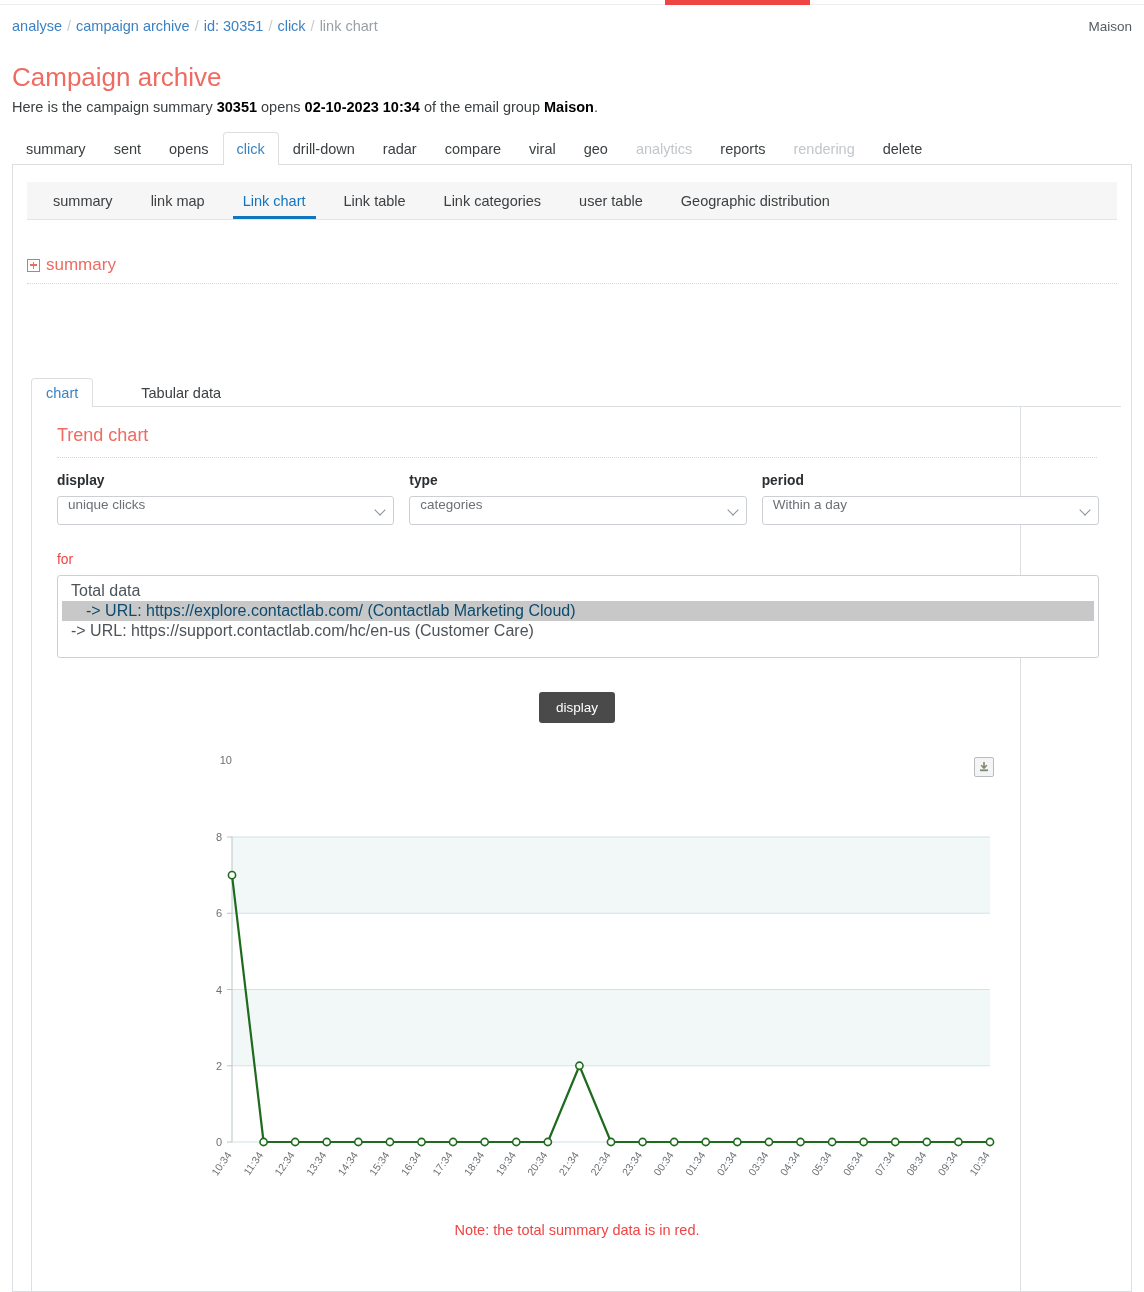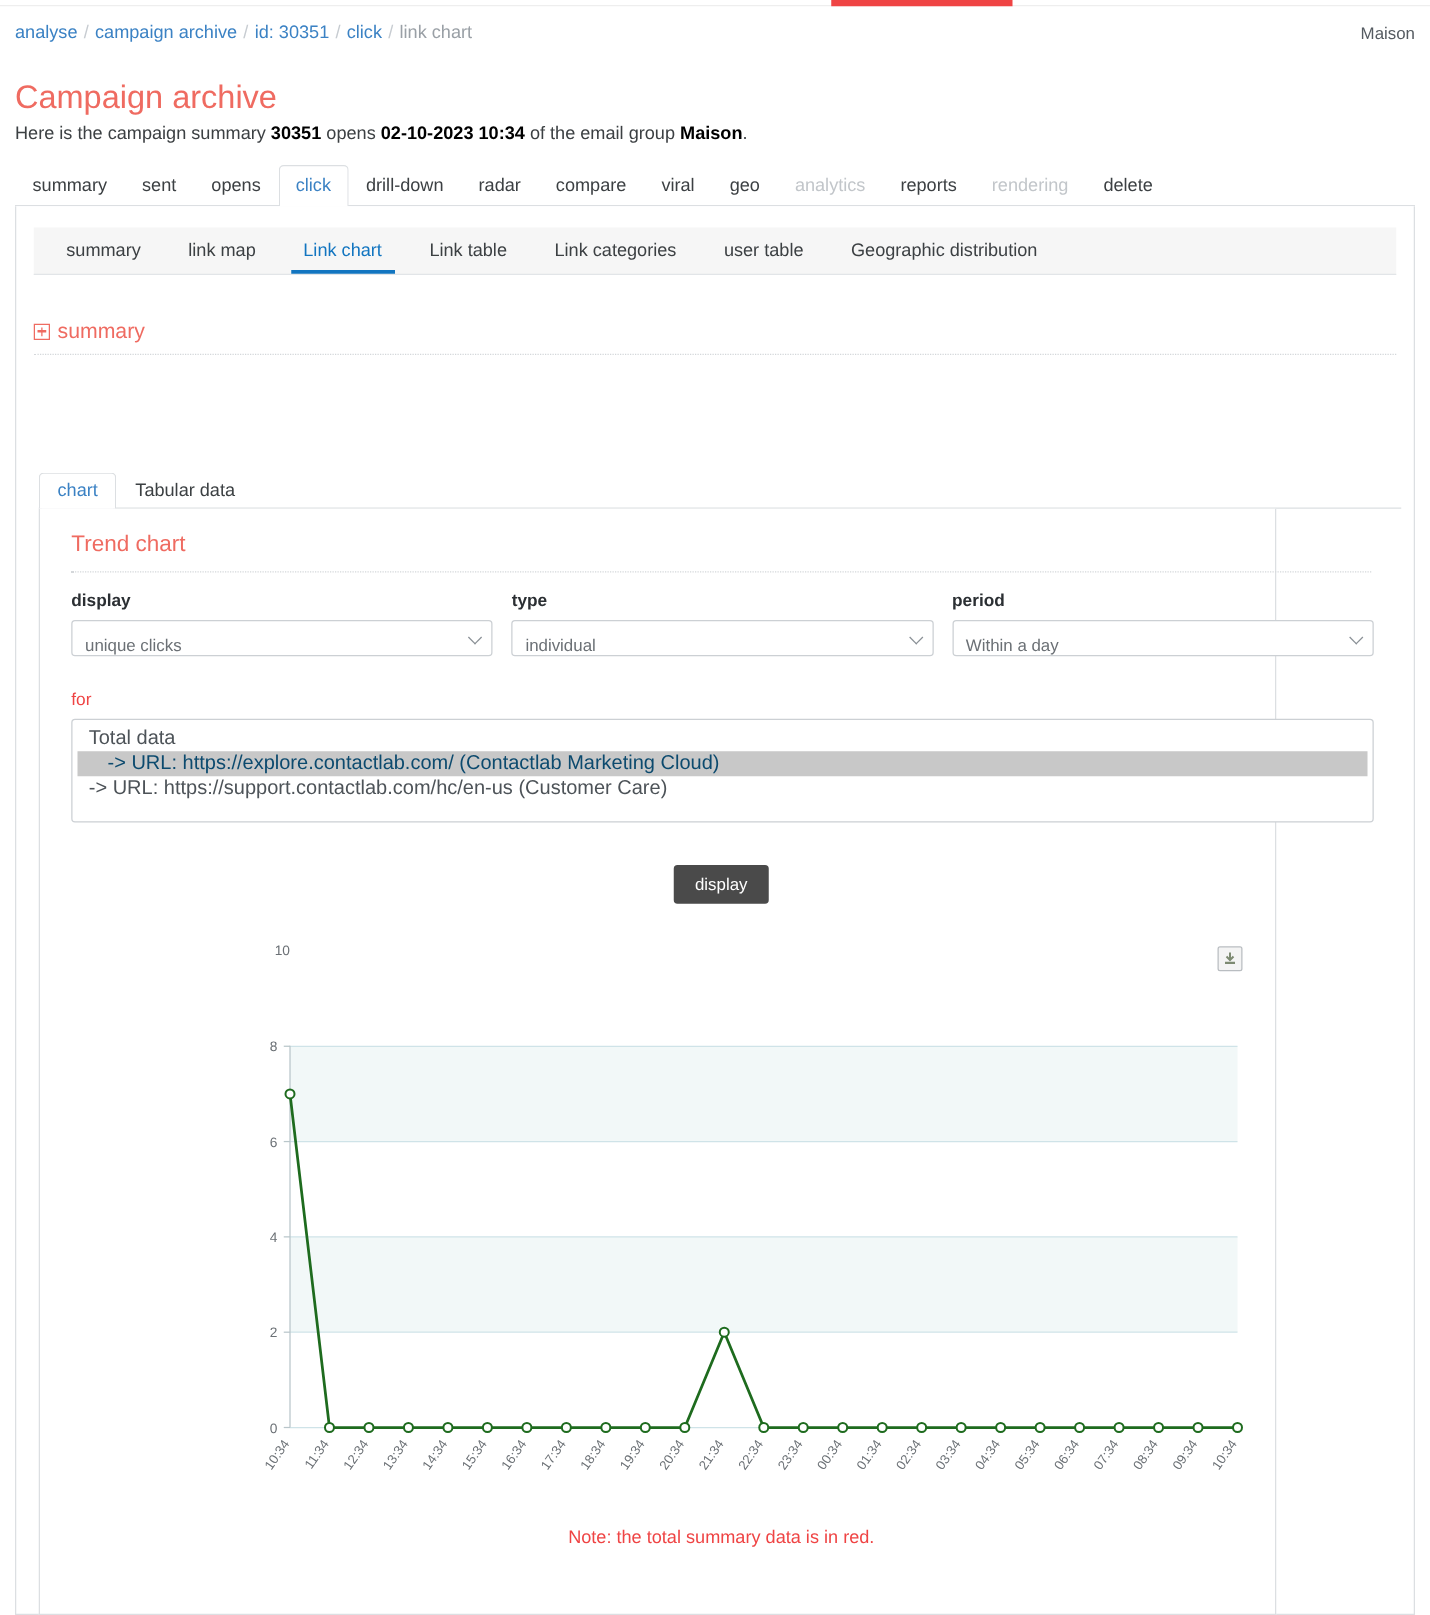--- a/index.html
+++ b/index.html
@@ -114,20 +114,21 @@
   .plusbox::after  { top: 2px; bottom: 2px; left: 4.5px; width: 1.5px; }
   .dotted-rule {
     border-bottom: 1px dotted #d4d7da; width: 1090px;
   }
 
   
   .card-tabs {
     position: absolute; top: 212px; left: 18px; width: 1090px;
     height: 30px; display: flex; align-items: stretch;
     border-bottom: 1px solid #dcdfe2;
+    gap: 33px;
   }
   .card-tabs .ctab {
     padding: 5px 14px 7px 14px;
     font-size: 14.5px; color: #3c4043;
     border: 1px solid transparent; border-bottom: none;
     position: relative; top: 1px; cursor: pointer; line-height: 18px;
   }
   .card-tabs .ctab.active {
     color: #3b82c4; background: #ffffff;
     border-color: #dcdfe2; border-radius: 4px 4px 0 0;
@@ -157,21 +158,21 @@
   .fld label {
     display: block; font-size: 13.8px; font-weight: 700;
     color: #2b2f33; margin-bottom: 8px;
   }
   .sel {
     width: 100%; height: 29px;
     border: 1px solid #ccd0d4; border-radius: 3px;
     background: #ffffff;
     font-size: 13.5px; color: #6b7075;
     padding: 0 26px 0 10px;
-    display: flex; align-items: flex-end;
+    display: flex; align-items: flex-start;
     position: relative; cursor: pointer;
   }
   .chev {
     position: absolute; right: 9px; top: 9px;
     width: 8px; height: 8px;
     border-right: 1.6px solid #8a9096;
     border-bottom: 1.6px solid #8a9096;
     transform: rotate(45deg);
   }
 
@@ -286,21 +287,21 @@
       <div class="fld">
         <label>display</label>
         <div class="sel">
           <span>unique clicks</span>
           <span class="chev"></span>
         </div>
       </div>
       <div class="fld">
         <label>type</label>
         <div class="sel">
-          <span>individual</span>
+          <span>categories</span>
           <span class="chev"></span>
         </div>
       </div>
       <div class="fld">
         <label>period</label>
         <div class="sel">
           <span>Within a day</span>
           <span class="chev"></span>
         </div>
       </div>

